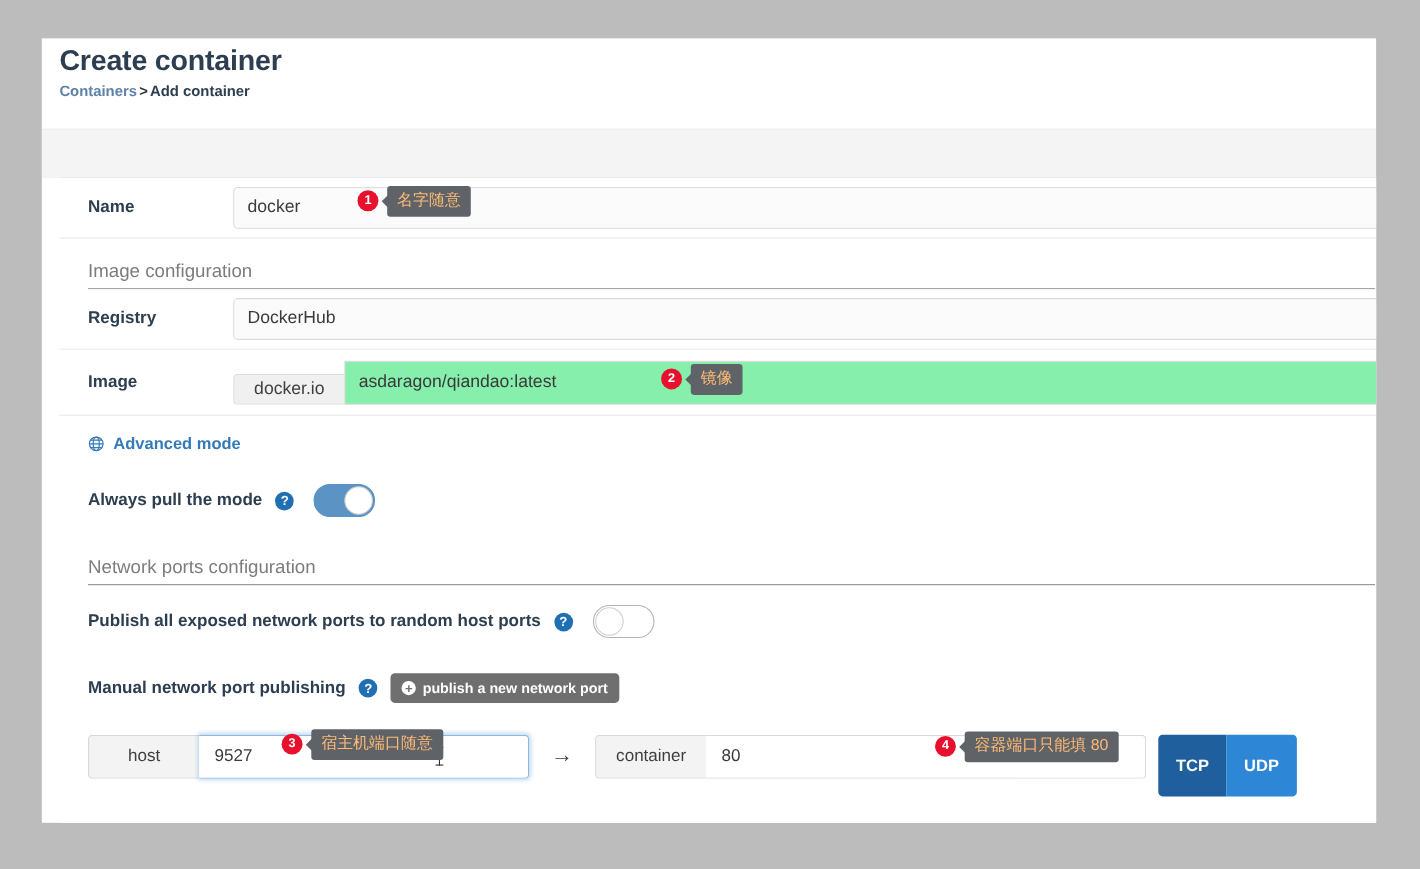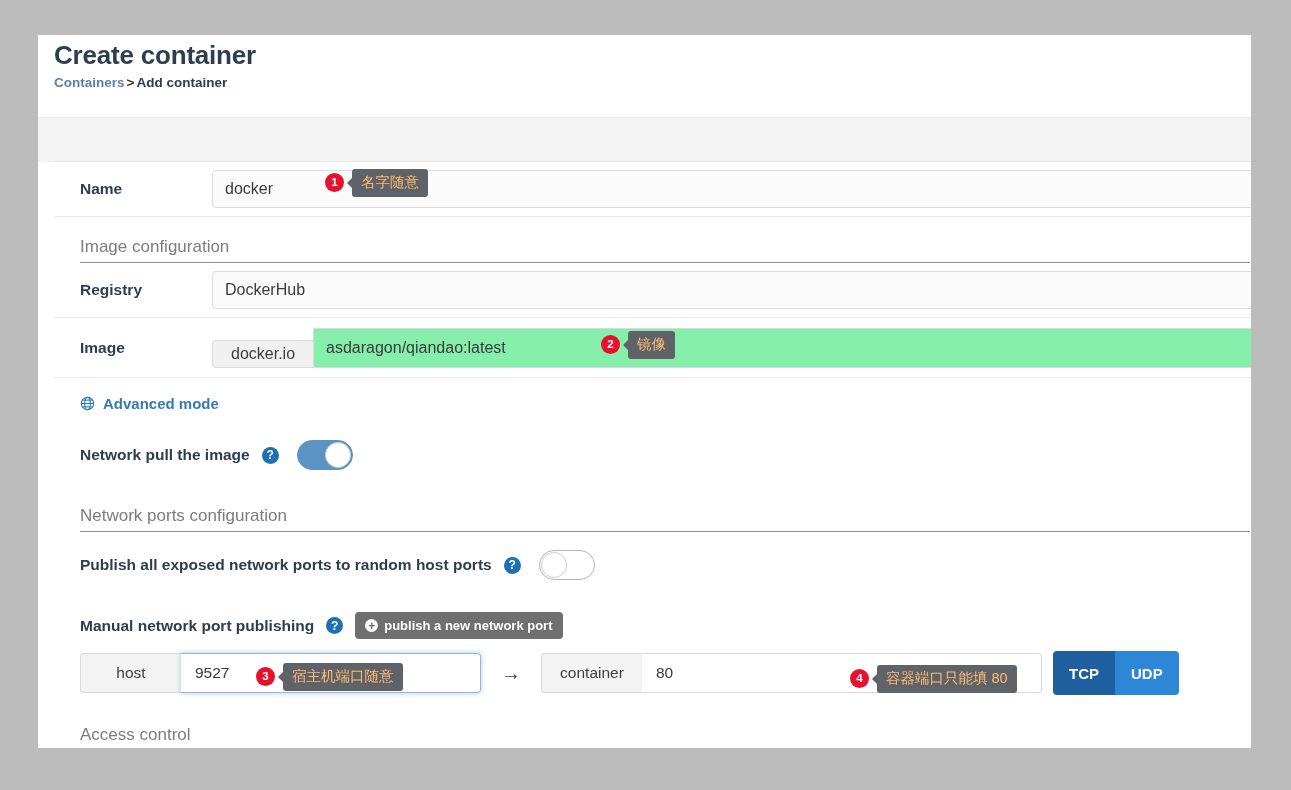--- a/index.html
+++ b/index.html
@@ -307,21 +307,21 @@
     box-shadow: 0 0 4px 1px rgba(120,170,220,0.45);
   }
   .port-input.container-input { width: 400px; }
   .arrow-sep {
     font-size: 20px;
     color: #3a3a3a;
     padding: 0 20px;
     display: flex;
     align-items: center;
   }
-  .proto-group { display: flex; margin-left: 11px; height: 44px; }
+  .proto-group { display: flex; margin-left: 11px; height: 56px; margin-top: 17px; }
   .proto-btn {
     font-size: 15px;
     font-weight: bold;
     color: #ffffff;
     display: flex;
     align-items: center;
     justify-content: center;
     padding: 0 16px;
     cursor: pointer;
   }
@@ -448,21 +448,21 @@
             <ellipse cx="8" cy="8" rx="3" ry="6.6"></ellipse>
             <line x1="1.5" y1="8" x2="14.5" y2="8"></line>
             <line x1="2.6" y1="4.4" x2="13.4" y2="4.4"></line>
             <line x1="2.6" y1="11.6" x2="13.4" y2="11.6"></line>
           </svg>
         </span>
         <a class="adv-link">Advanced mode</a>
       </div>
 
       <div class="toggle-row">
-        <span class="toggle-label">Network pull the image</span>
+        <span class="toggle-label">Always pull the mode</span>
         <span class="help-icon">?</span>
         <span class="switch on">
           <span class="knob"></span>
         </span>
       </div>
 
       <div class="section-row">
         <div class="section-heading">Network ports configuration</div>
       </div>
 

